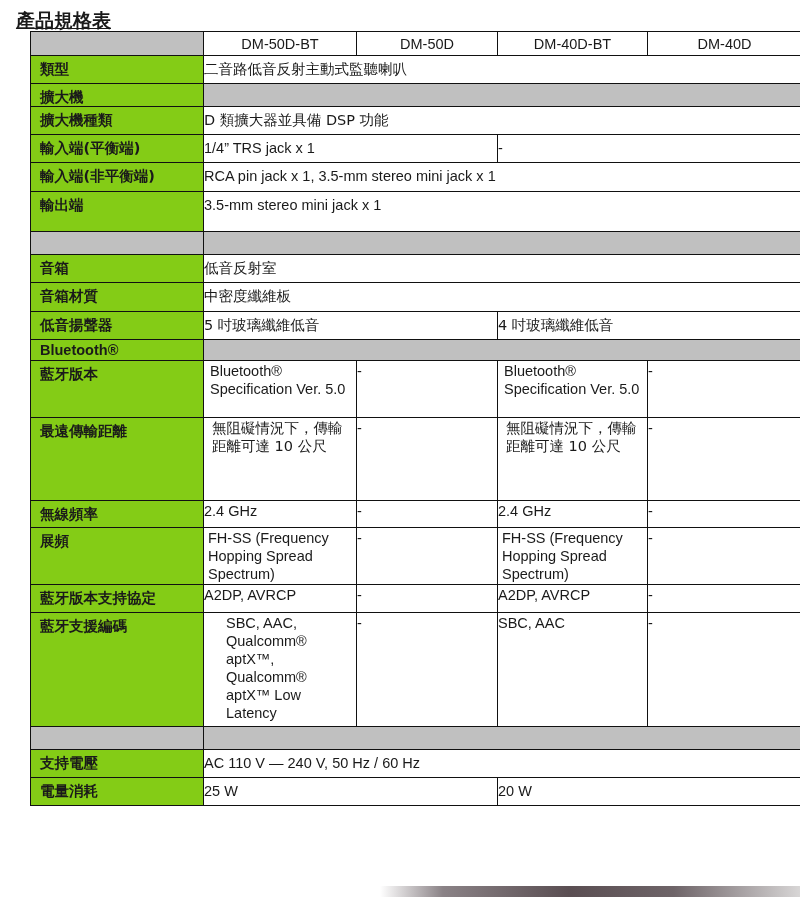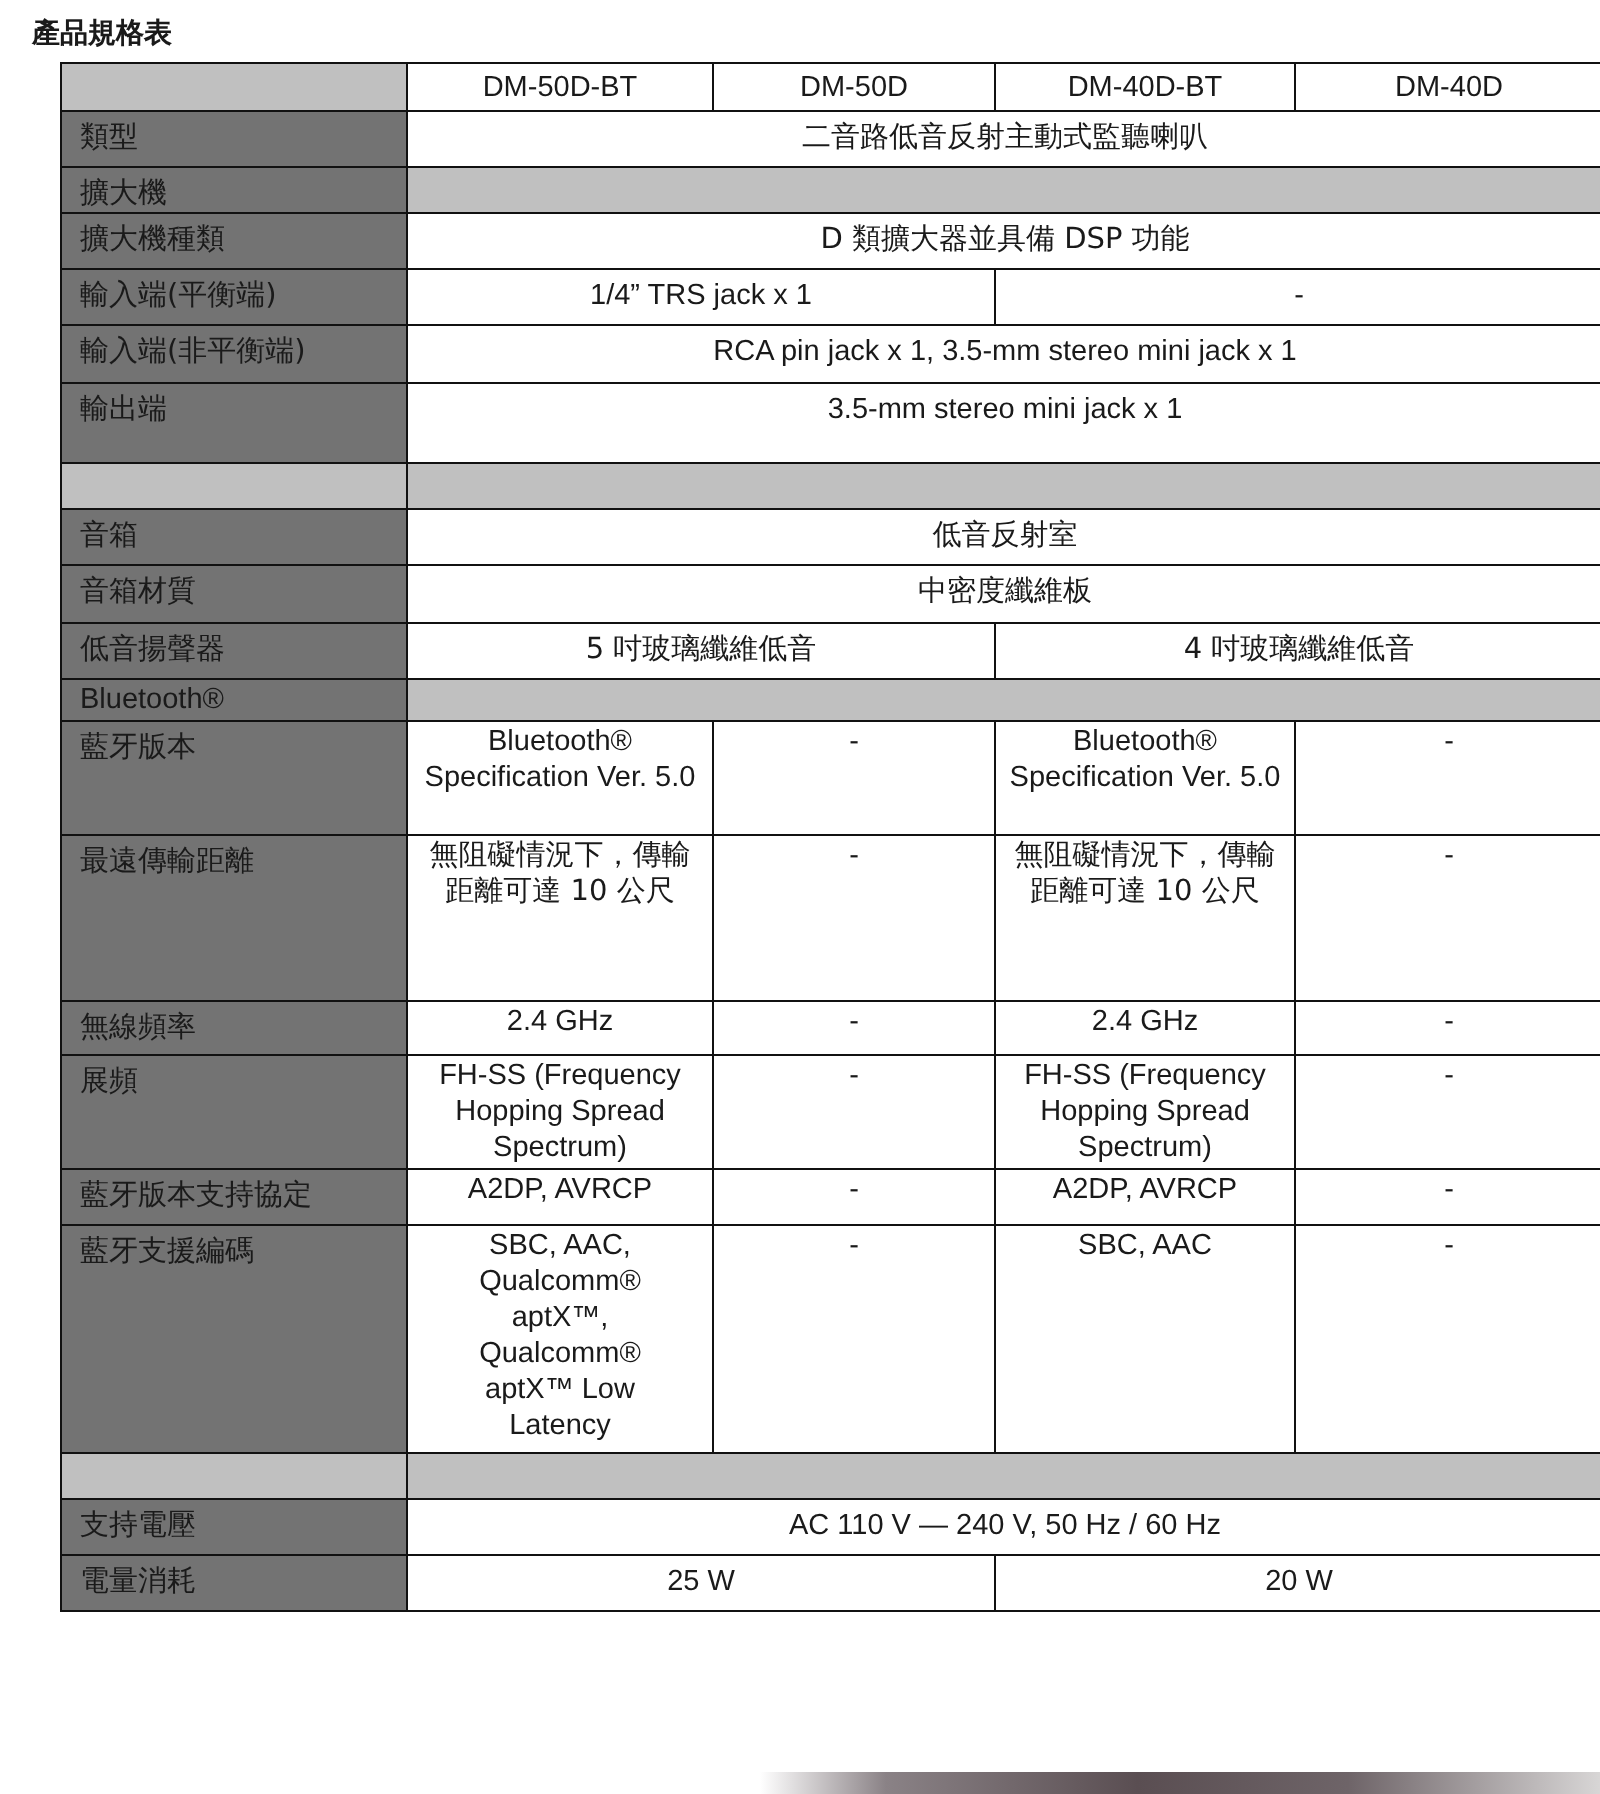--- a/index.html
+++ b/index.html
@@ -1,21 +1,21 @@
 <!DOCTYPE html>
 <html><head>
 <meta charset="utf-8">
 <style>
   html, body { margin:0; padding:0; background:#ffffff; }
   body { width:800px; height:897px; position:relative; overflow:hidden; font-family:"Liberation Sans", "DejaVu Sans", sans-serif; color:#1a1a1a; }
-  .title { position:absolute; left:16px; top:8px; font-size:14px; font-weight:bold; font-family:"DejaVu Sans", sans-serif; }
+  .title { position:absolute; left:16px; top:8px; font-size:19px; font-weight:bold; font-family:"DejaVu Sans", sans-serif;text-decoration:underline; }
   table.spec { position:absolute; left:30px; top:31px; border-collapse:collapse; table-layout:fixed; width:771px; }
   table.spec td { border:1px solid #111; font-size:14.5px; padding:0; vertical-align:top; line-height:18px; }
-  td.lbl { background:#737373; text-align:left; padding-left:9px !important; font-family:"DejaVu Sans", sans-serif; font-size:14px; padding-top:4px !important; }
-  td.val { background:#ffffff; text-align:center; padding-top:4px !important; }
+  td.lbl { background:#84cc16; text-align:left; padding-left:9px !important; font-family:"DejaVu Sans", sans-serif; font-size:14px; padding-top:4px !important;font-weight:bold; }
+  td.val { background:#ffffff; padding-top:4px !important; }
   td.gray { background:#c0c0c0; }
   td.hdr { background:#ffffff; text-align:center; padding-top:3px !important; }
   td.cjk { font-family:"DejaVu Sans", sans-serif; font-size:14px; }
   td.wrap { line-height:18px; padding-top:1px !important; }
   td.tall { line-height:27px; padding-top:1px !important; }
   .bg-photo { position:absolute; left:380px; top:886px; width:420px; height:11px; background:linear-gradient(90deg,#ffffff 0%,#8a8286 15%,#5a4e52 45%,#6e6468 70%,#d8d6d6 100%); }
 </style>
 </head>
 <body>
 

